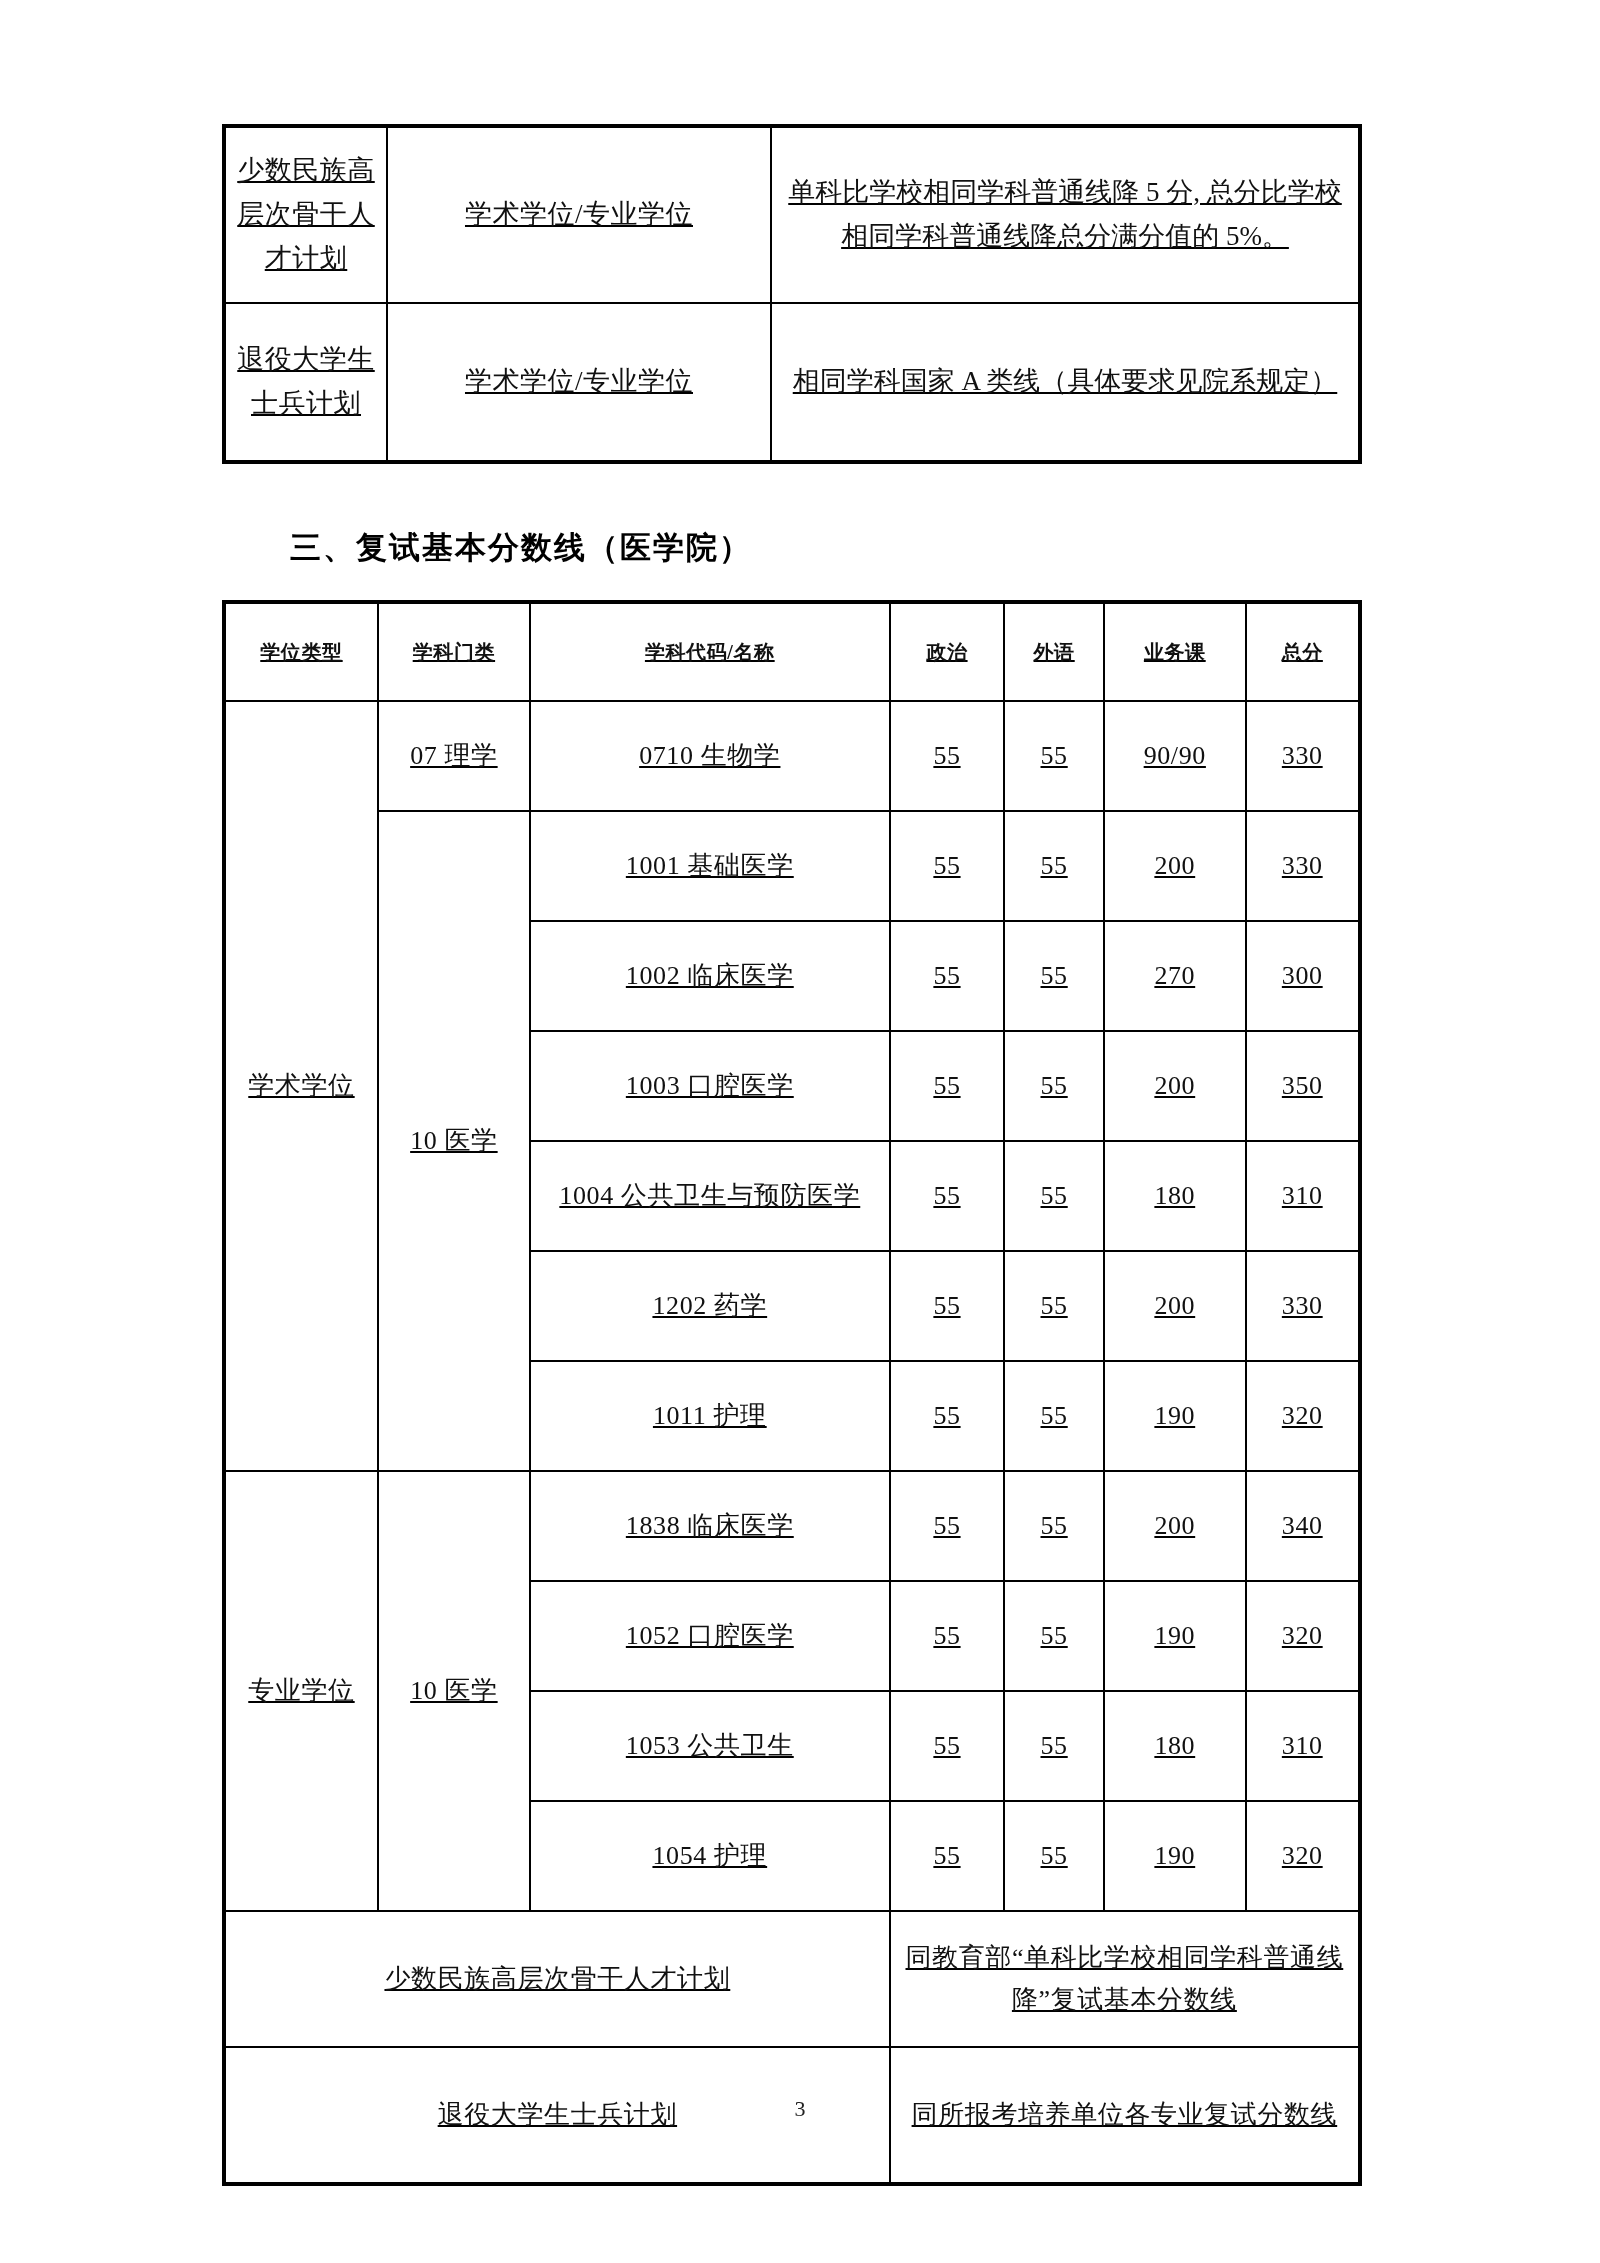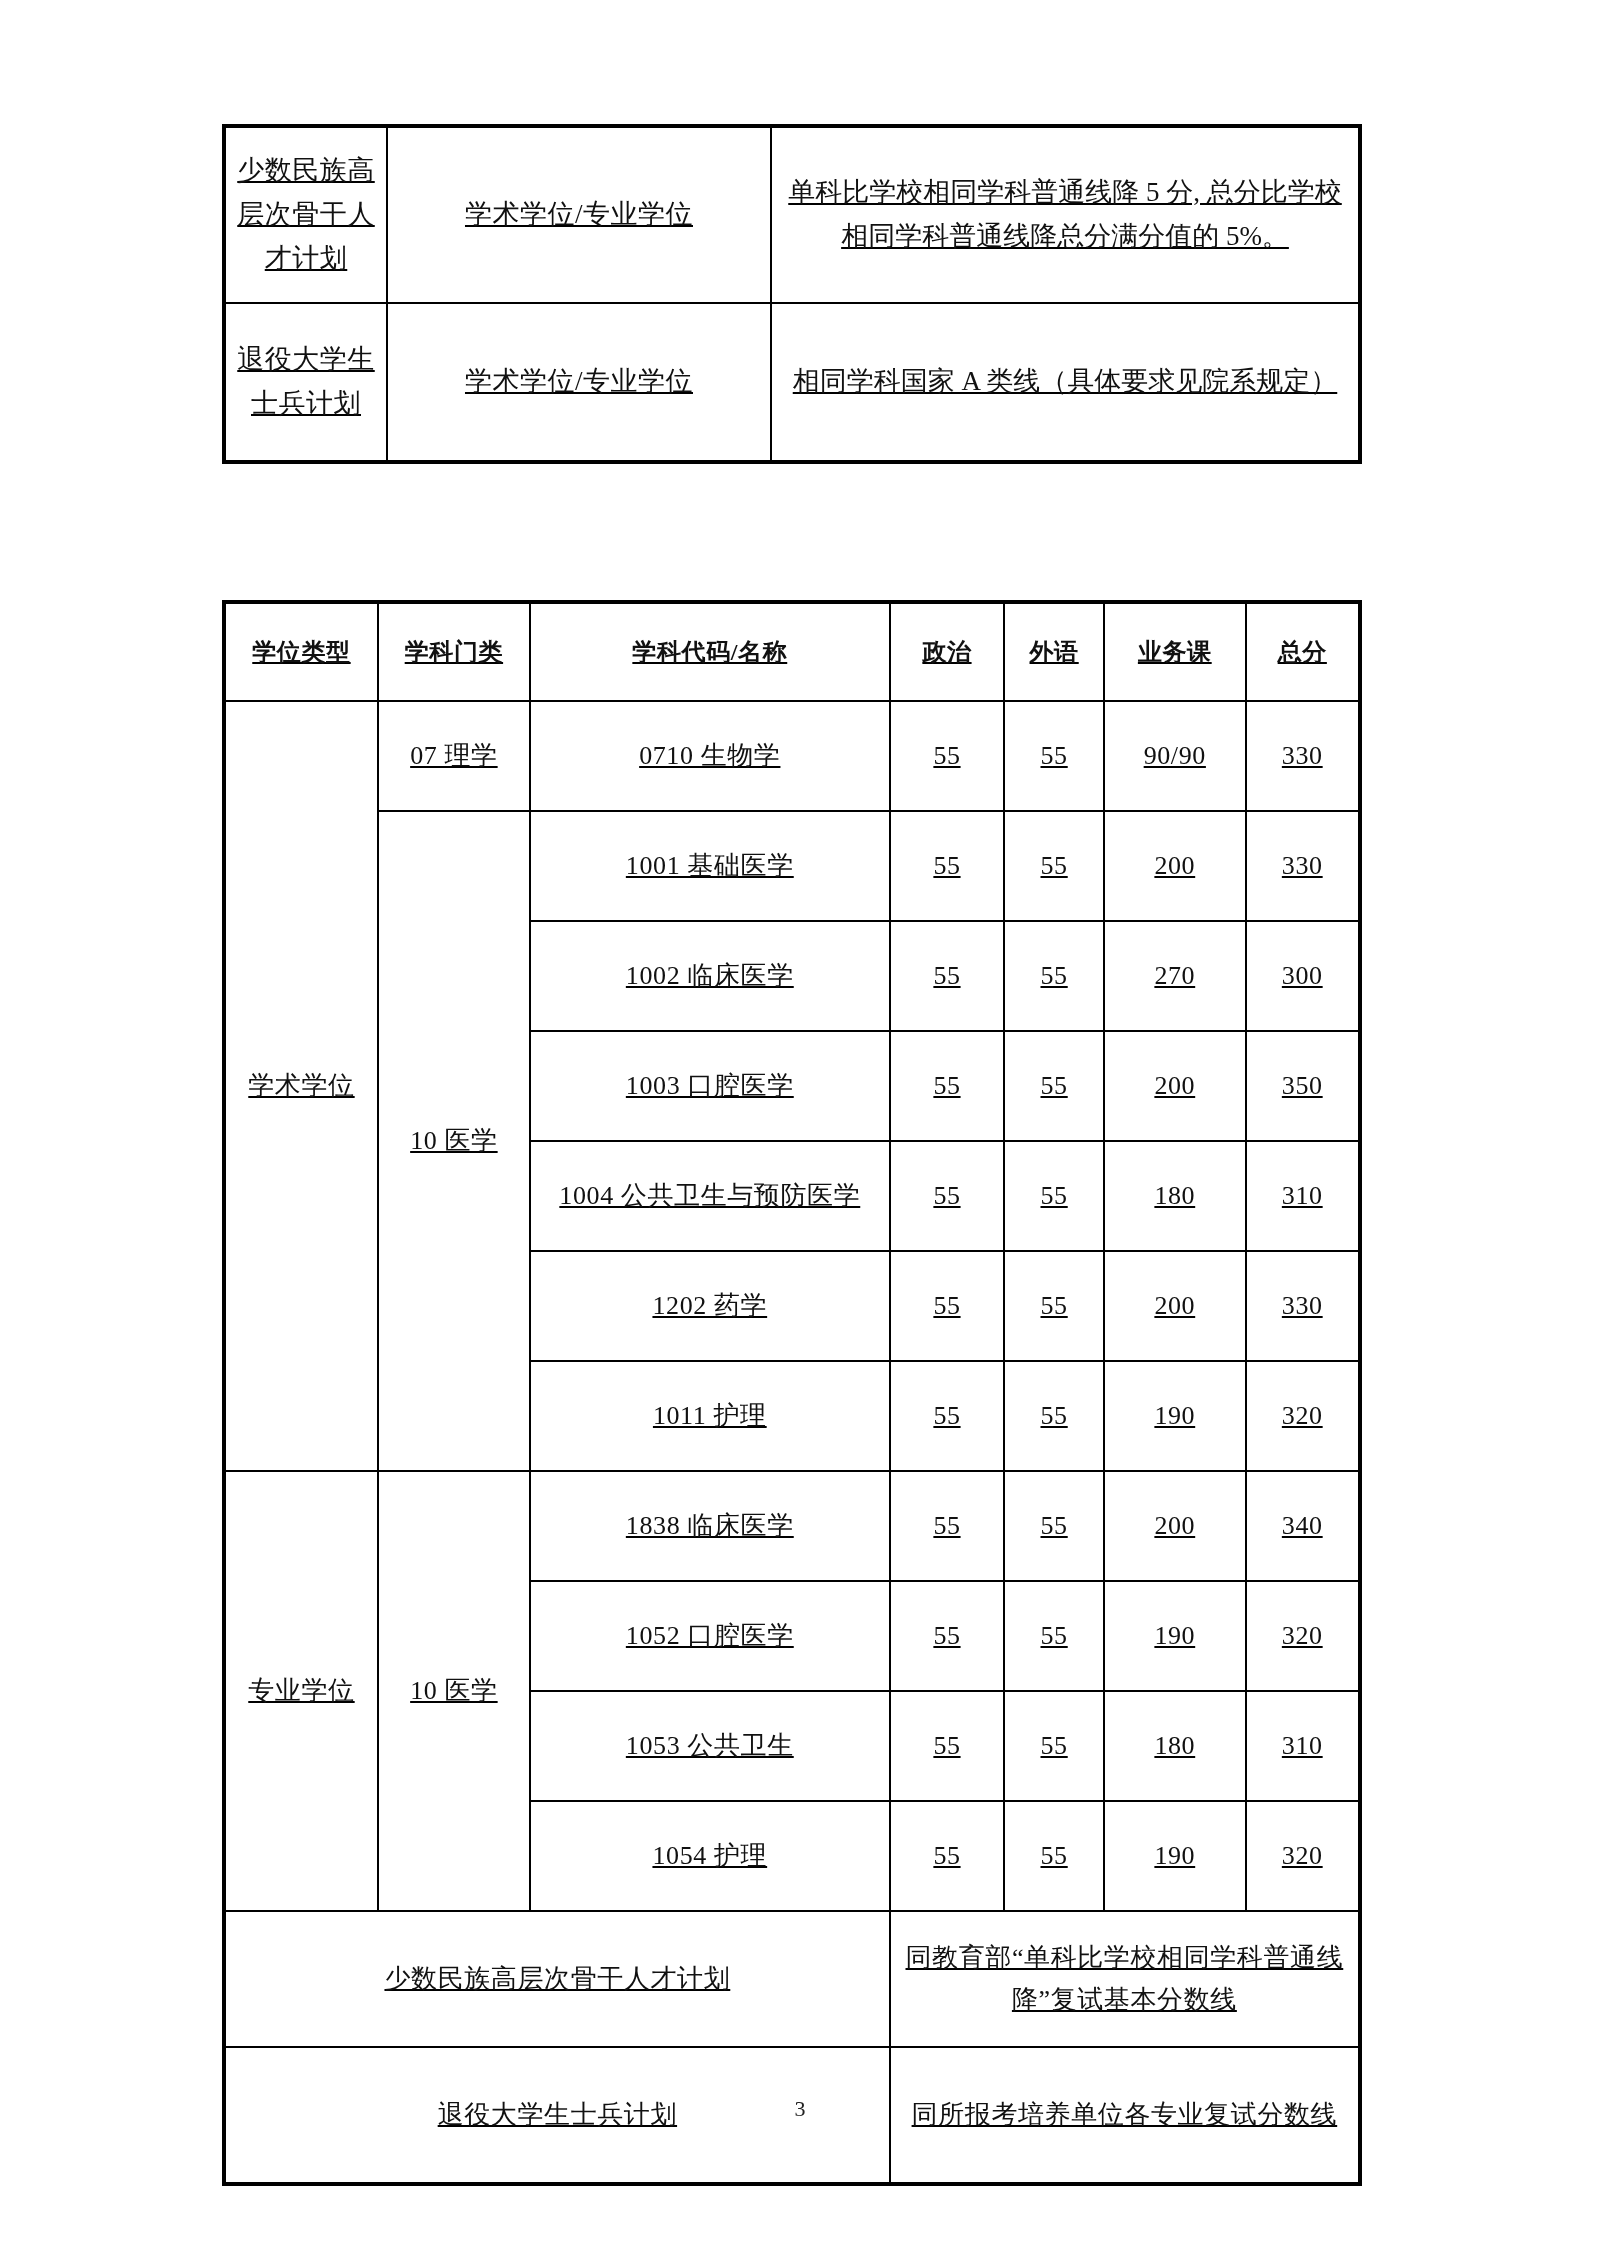--- a/index.html
+++ b/index.html
@@ -88,21 +88,21 @@
     width: 1140px;
   }
   table.t2 { width: 1140px; }
   table.t2 td {
     font-size: 26px;
     letter-spacing: 0.6px;
   }
   table.t2 tr.header-row td {
     font-weight: bold;
     height: 88px;
-    font-size: 24px;
+    font-size: 20px;
   }
   table.t2 tr.data-row td { height: 100px; }
 
   col.c-degree  { width: 148px; }
   col.c-field   { width: 146px; }
   col.c-subject { width: 346px; }
   col.c-politics{ width: 110px; }
   col.c-foreign { width: 96px; }
   col.c-major   { width: 136px; }
   col.c-total   { width: 110px; }
@@ -147,20 +147,21 @@
         </tr>
         <tr class="t1-row-b">
           <td class="t1-prog">退役大学生士兵计划</td>
           <td class="t1-degree">学术学位/专业学位</td>
           <td class="t1-desc">相同学科国家 A 类线（具体要求见院系规定）</td>
         </tr>
       </tbody>
     </table>
   </div>
 
+  <div class="section-heading">三、复试基本分数线（医学院）</div>
 
   <div class="table-two-wrap">
     <table class="doc-table t2 outer-thick">
       <colgroup>
         <col class="c-degree">
           <col class="c-field">
           <col class="c-subject">
         <col class="c-politics">
           <col class="c-foreign">
           <col class="c-major">

